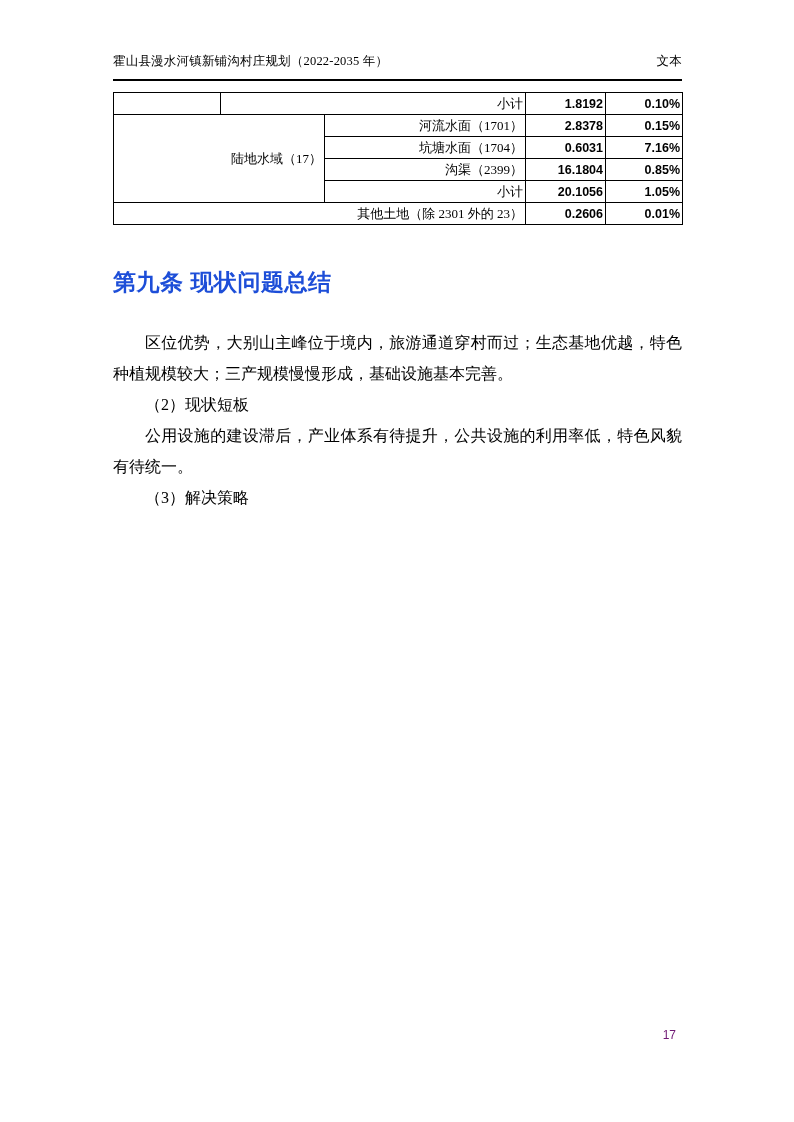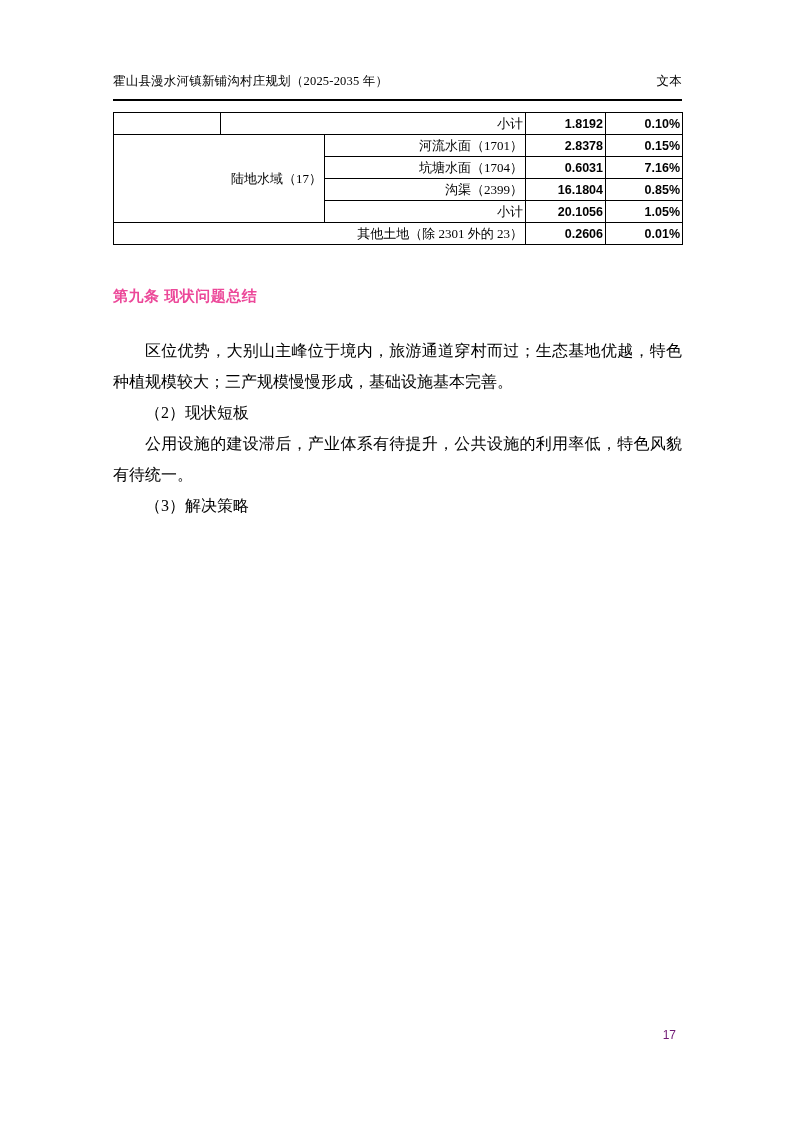--- a/index.html
+++ b/index.html
@@ -17,21 +17,21 @@
   .doc-header {
     display: flex;
     justify-content: space-between;
     align-items: flex-end;
     border-bottom: 2px solid #000000;
     padding-bottom: 9px;
     font-size: 12.5px;
     letter-spacing: 0.2px;
   }
   .doc-header .title { white-space: nowrap; }
-  .doc-header .doc-type { white-space: nowrap; margin-top: 20px; }
+  .doc-header .doc-type { white-space: nowrap; }
 
   table.land-table {
     margin-top: 11px;
     border-collapse: collapse;
     table-layout: fixed;
     width: 569px;
     font-size: 13px;
   }
   table.land-table td {
     border: 1px solid #000000;
@@ -45,22 +45,22 @@
   td.num {
     font-family: "Liberation Sans", "DejaVu Sans", sans-serif;
     font-weight: bold;
     font-size: 12.5px;
   }
 
   .section-heading {
     margin: 42px 0 0 0;
     font-family: "Liberation Sans", "DejaVu Sans", sans-serif;
     font-weight: bold;
-    font-size: 15px;
-    color: #ec4899;
+    font-size: 23px;
+    color: #1d4ed8;
     letter-spacing: 0.5px;
   }
 
   .body-text {
     margin-top: 29px;
     font-size: 16px;
     line-height: 31px;
     text-align: justify;
     text-justify: inter-ideograph;
   }
@@ -77,21 +77,21 @@
     font-family: "Liberation Sans", "DejaVu Sans", sans-serif;
     color: #701a75;
   }
 </style>
 </head>
 <body>
 
 <div class="page">
 
   <div class="doc-header">
-    <span class="title">霍山县漫水河镇新铺沟村庄规划（2025-2035 年）</span>
+    <span class="title">霍山县漫水河镇新铺沟村庄规划（2022-2035 年）</span>
     <span class="doc-type">文本</span>
   </div>
 
   <table class="land-table">
     <colgroup>
       <col style="width:107px">
       <col style="width:104px">
       <col style="width:201px">
       <col style="width:80px">
       <col style="width:77px">

